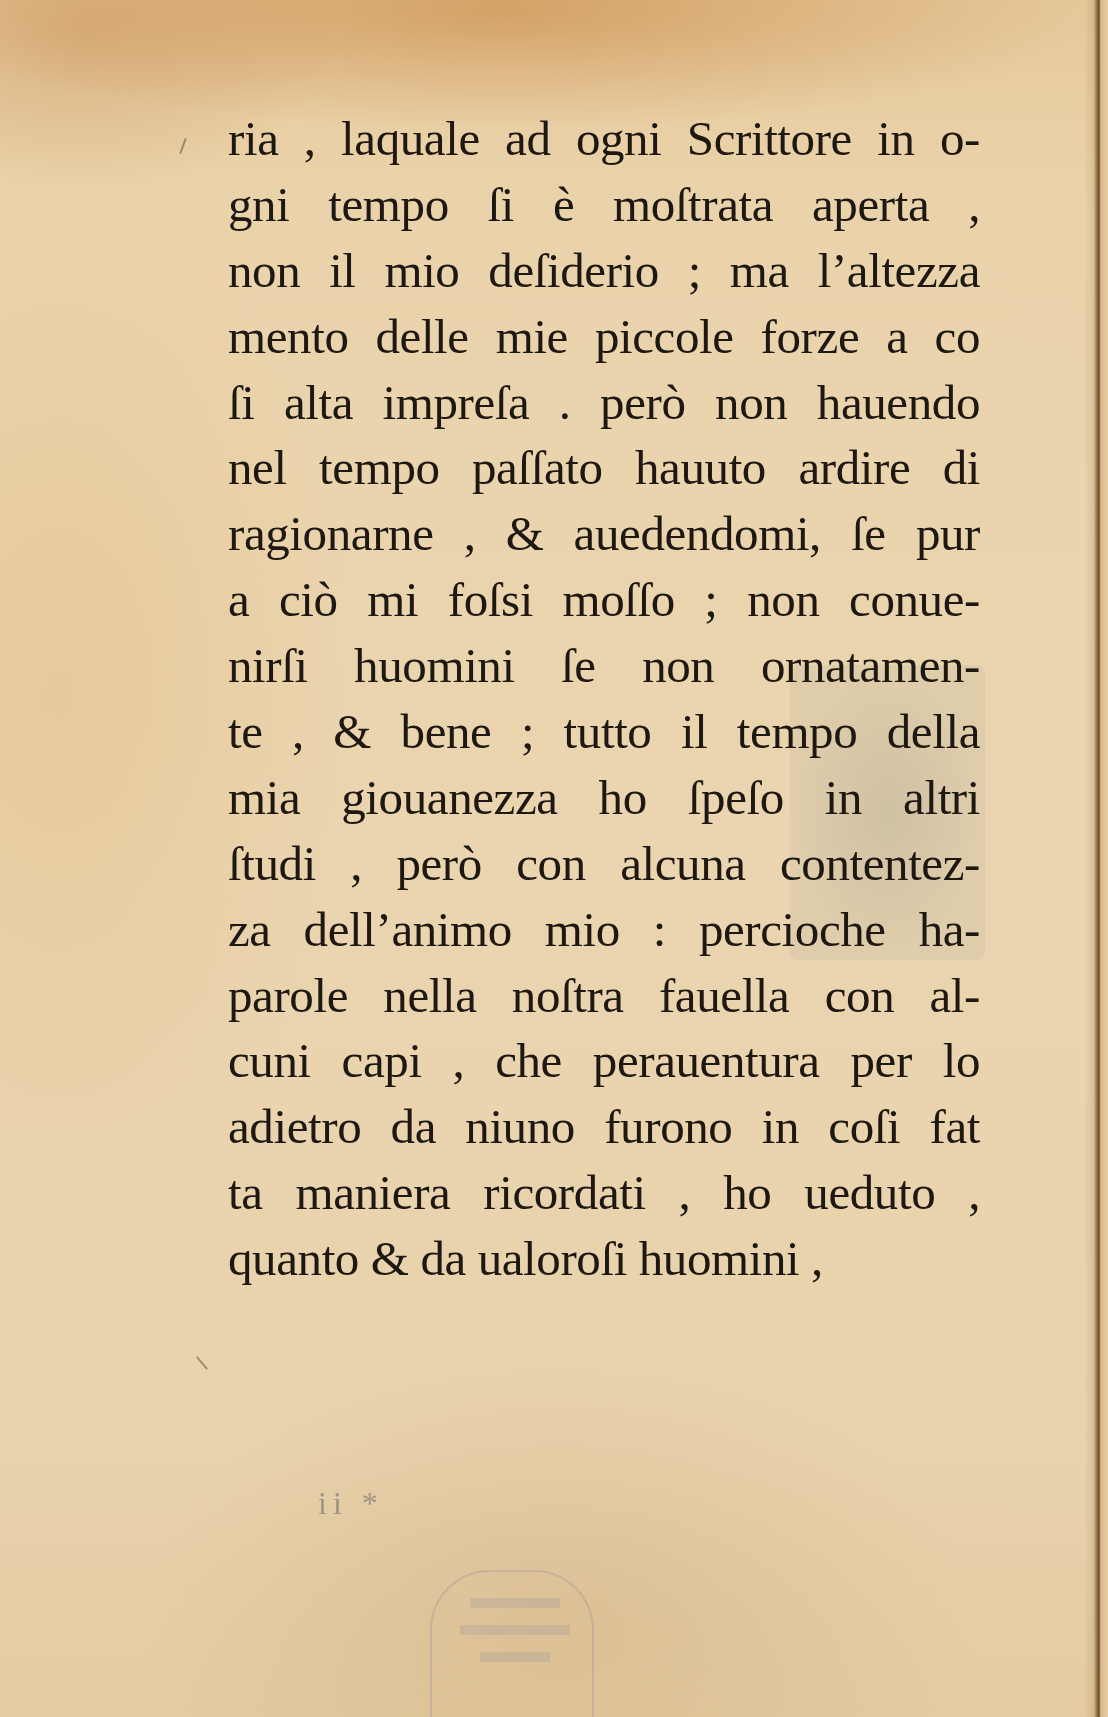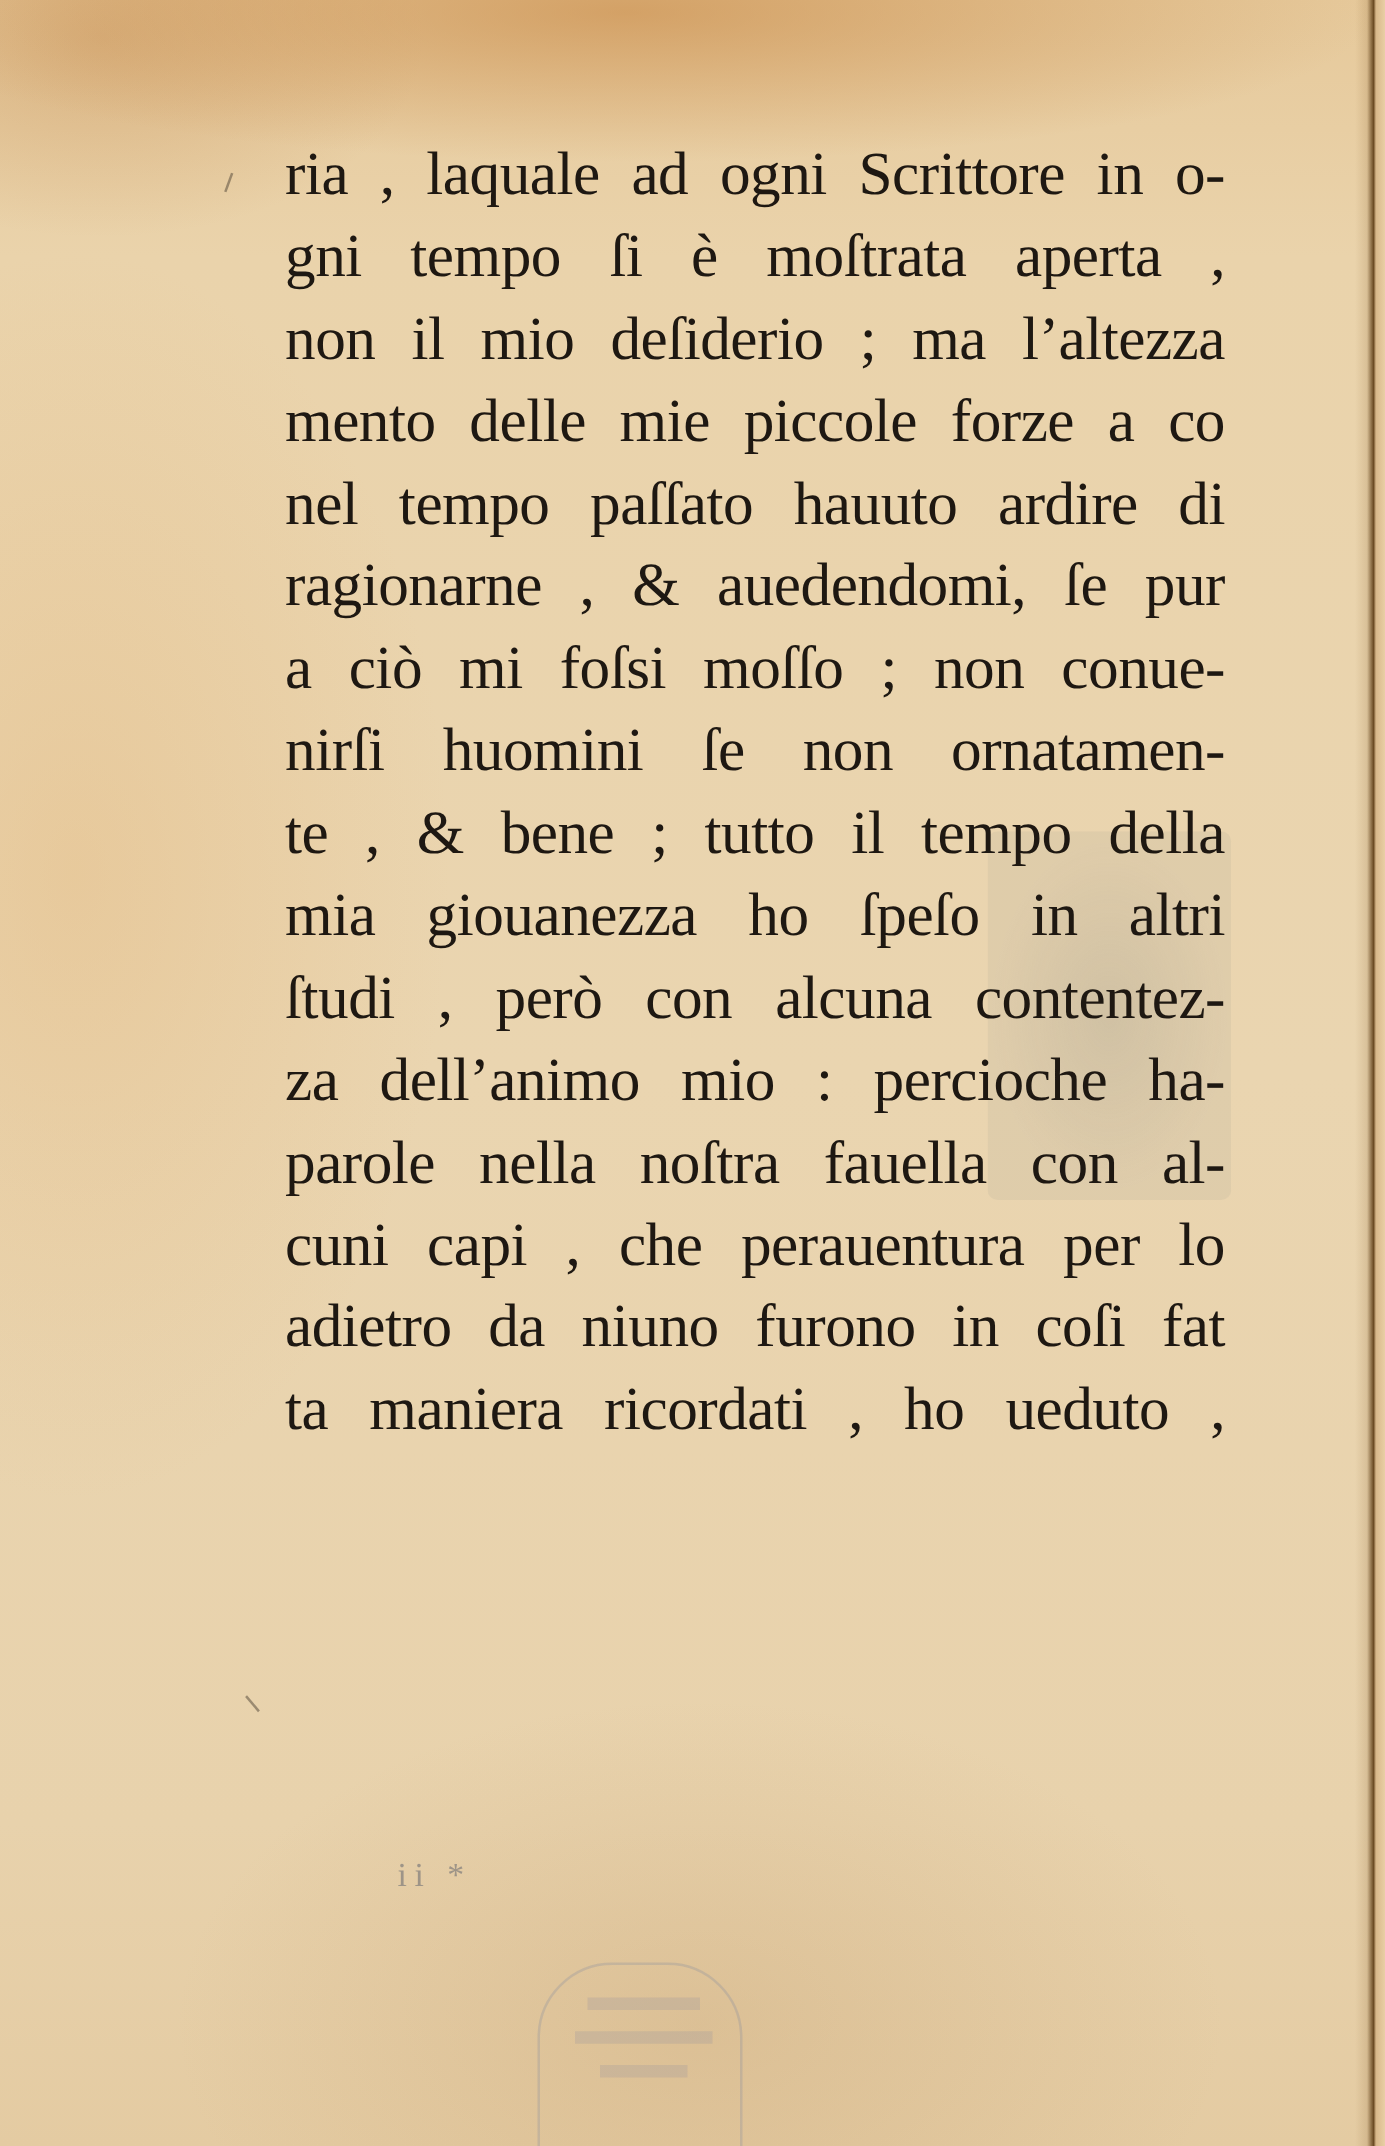--- a/index.html
+++ b/index.html
@@ -77,21 +77,21 @@
       height: 65.9px;
     }
     .line.last {
       text-align-last: left;
     }
     .signature {
       position: absolute;
       left: 318px;
       top: 1485px;
       font-family: "Liberation Serif", "DejaVu Serif", serif;
-      font-size: 27px;
+      font-size: 32px;
       color: rgba(70,80,100,0.45);
       letter-spacing: 6px;
     }
     .margin-tick {
       position: absolute;
       width: 2px;
       height: 16px;
       background: rgba(60,50,40,0.45);
       transform: rotate(20deg);
     }
@@ -107,30 +107,32 @@
   <div class="stamp-line" style="top:1652px;width:70px;left:480px;"></div>
 
   <div class="margin-tick" style="left:182px;top:138px;"></div>
   <div class="margin-tick" style="left:201px;top:1355px;transform:rotate(-40deg);"></div>
 
   <div class="text-block">
     <span class="line">ria , laquale ad ogni Scrittore in o-</span>
     <span class="line">gni tempo ſi è moſtrata aperta ,</span>
     <span class="line">non il mio deſiderio ; ma l’altezza</span>
     <span class="line">mento delle mie piccole forze a co</span>
+    <span class="line">ſi alta impreſa . però non hauendo</span>
     <span class="line">nel tempo paſſato hauuto ardire di</span>
     <span class="line">ragionarne , &amp; auedendomi, ſe pur</span>
     <span class="line">a ciò mi foſsi moſſo ; non conue-</span>
     <span class="line">nirſi huomini ſe non ornatamen-</span>
     <span class="line">te , &amp; bene ; tutto il tempo della</span>
     <span class="line">mia giouanezza ho ſpeſo in altri</span>
     <span class="line">ſtudi , però con alcuna contentez-</span>
     <span class="line">za dell’animo mio : percioche ha-</span>
     <span class="line">parole nella noſtra fauella con al-</span>
     <span class="line">cuni capi , che perauentura per lo</span>
     <span class="line">adietro da niuno furono in coſi fat</span>
     <span class="line">ta maniera ricordati , ho ueduto ,</span>
+    <span class="line last">quanto &amp; da ualoroſi huomini ,</span>
   </div>
 
   <div class="signature">ii *</div>
 
   <div class="fore-edge"></div>
 </div>
 
 </body></html>

